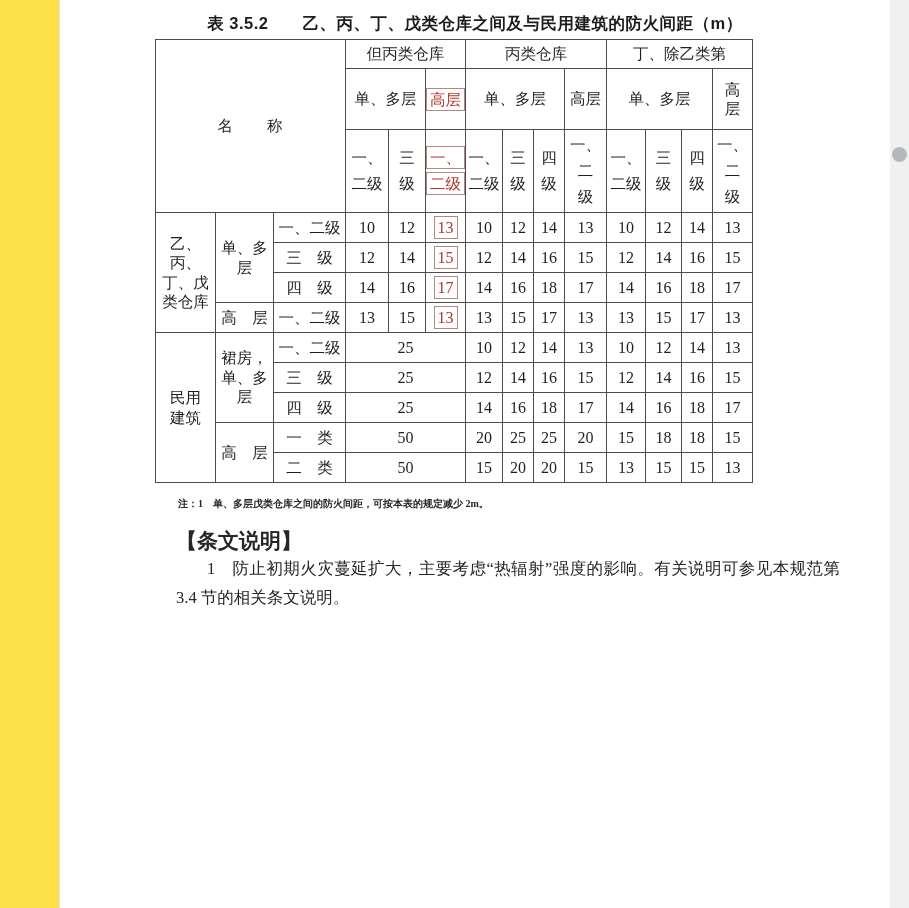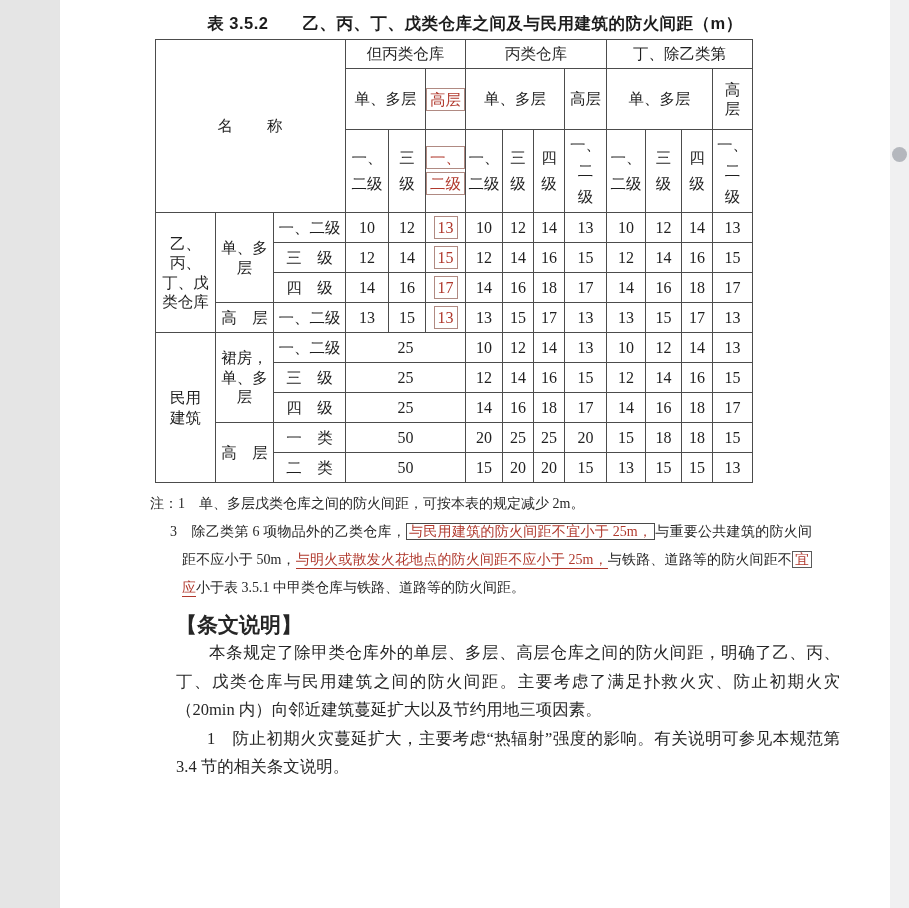--- a/index.html
+++ b/index.html
@@ -1,16 +1,16 @@
 <!DOCTYPE html>
 <html><head>
 <meta charset="utf-8">
 <style>
   html,body{margin:0;padding:0;background:#fff;}
-  .canvas{position:relative;width:909px;height:908px;background:#e5e5e5;overflow:hidden;
+  .canvas{position:relative;width:909px;height:908px;background:#fde047;overflow:hidden;
           font-family:"Liberation Serif","DejaVu Serif",serif;color:#262626;}
   .left-line{position:absolute;left:59px;top:0;width:1px;height:100%;background:#e4e4e4;}
   .scroll-track{position:absolute;right:0;top:0;width:19px;height:100%;background:#f0f0f1;}
   .scroll-thumb{position:absolute;left:2px;top:147px;width:15px;height:15px;border-radius:50%;background:#b4b7bd;}
   .page{position:absolute;left:60px;top:0;width:830px;background:#fff;min-height:908px;}
 
   .doc-title{margin:0;padding-top:13px;text-align:center;font-size:16.5px;font-weight:bold;color:#1c1c1c;
              font-family:"Liberation Sans","DejaVu Sans",sans-serif;letter-spacing:.5px;}
 
   table.t{margin:4px 0 0 95px;border-collapse:collapse;table-layout:fixed;width:597px;
@@ -18,22 +18,22 @@
   table.t td{border:1px solid #4c4c4c;text-align:center;vertical-align:middle;padding:0;line-height:1.25;}
   tr.hr1 td{height:28px;}
   tr.hr2 td{height:60px;}
   tr.hr3 td{height:82px;line-height:26px;}
   tr.br td{height:29px;}
   .pre{white-space:pre-line;}
   .num{font-size:16px;}
   .rbox{display:inline-block;color:#b0382c;border:1px solid #b08a82;padding:0 3px;line-height:21px;margin:1px 0;}
   .nmcell{letter-spacing:1px;}
 
-  .notes{margin:7px 0 0 90px;width:662px;font-size:14px;line-height:28px;
-         text-align:justify;color:#262626;}
+  .notes{margin:7px 0 0 118px;width:662px;font-size:10px;line-height:28px;
+         text-align:justify;color:#262626;font-weight:bold;}
   .note-hang{margin-left:32px;text-indent:-12px;}
   .nbox{color:#b0382c;border:1px solid #4a4a4a;padding:0 2px;}
   .runder{color:#b0382c;border-bottom:1.5px solid #b0382c;padding-bottom:1px;}
   .ybox{color:#b0382c;border:1px solid #5a5a5a;padding:0 2px;}
 
   .commentary{margin:8px 0 0 116px;width:664px;font-size:16.5px;line-height:28.5px;
               text-align:justify;color:#262626;}
   .cmt-heading{font-weight:bold;font-family:"Liberation Sans","DejaVu Sans",sans-serif;
                font-size:21px;line-height:29px;text-align:left;}
   .cmt-para{text-indent:33px;}
@@ -234,26 +234,24 @@
         <td class="num">13</td>
         <td class="num">15</td>
         <td class="num">15</td>
         <td class="num">13</td>
       </tr>
     </tbody>
       </table>
 
     <div class="notes">
       <div>注：1　单、多层戊类仓库之间的防火间距，可按本表的规定减少 2m。</div>
-      <div class="note-hang"><span>3　除乙类第 6 项物品外的乙类仓库，</span><span class="nbox">与民用建筑的防火间距不宜小于 25m，</span><span>与重要公共建筑的防火间距不应小于 50m，</span><span class="runder">与明火或散发火花地点的防火间距不应小于 25m，</span><span>与铁路、道路等的防火间距不</span><span class="ybox">宜</span><span class="runder">应</span><span>小于表 3.5.1 中甲类仓库与铁路、道路等的防火间距。</span></div>
     </div>
 
     <div class="commentary">
       <div class="cmt-heading">【条文说明】</div>
-      <div class="cmt-para">本条规定了除甲类仓库外的单层、多层、高层仓库之间的防火间距，明确了乙、丙、丁、戊类仓库与民用建筑之间的防火间距。主要考虑了满足扑救火灾、防止初期火灾（20min 内）向邻近建筑蔓延扩大以及节约用地三项因素。</div>
       <div class="cmt-item">1　防止初期火灾蔓延扩大，主要考虑“热辐射”强度的影响。有关说明可参见本规范第 3.4 节的相关条文说明。</div>
 
     </div>
 
   </div>
 
   <div class="scroll-track">
     <div class="scroll-thumb"></div>
   </div>
 </div>

